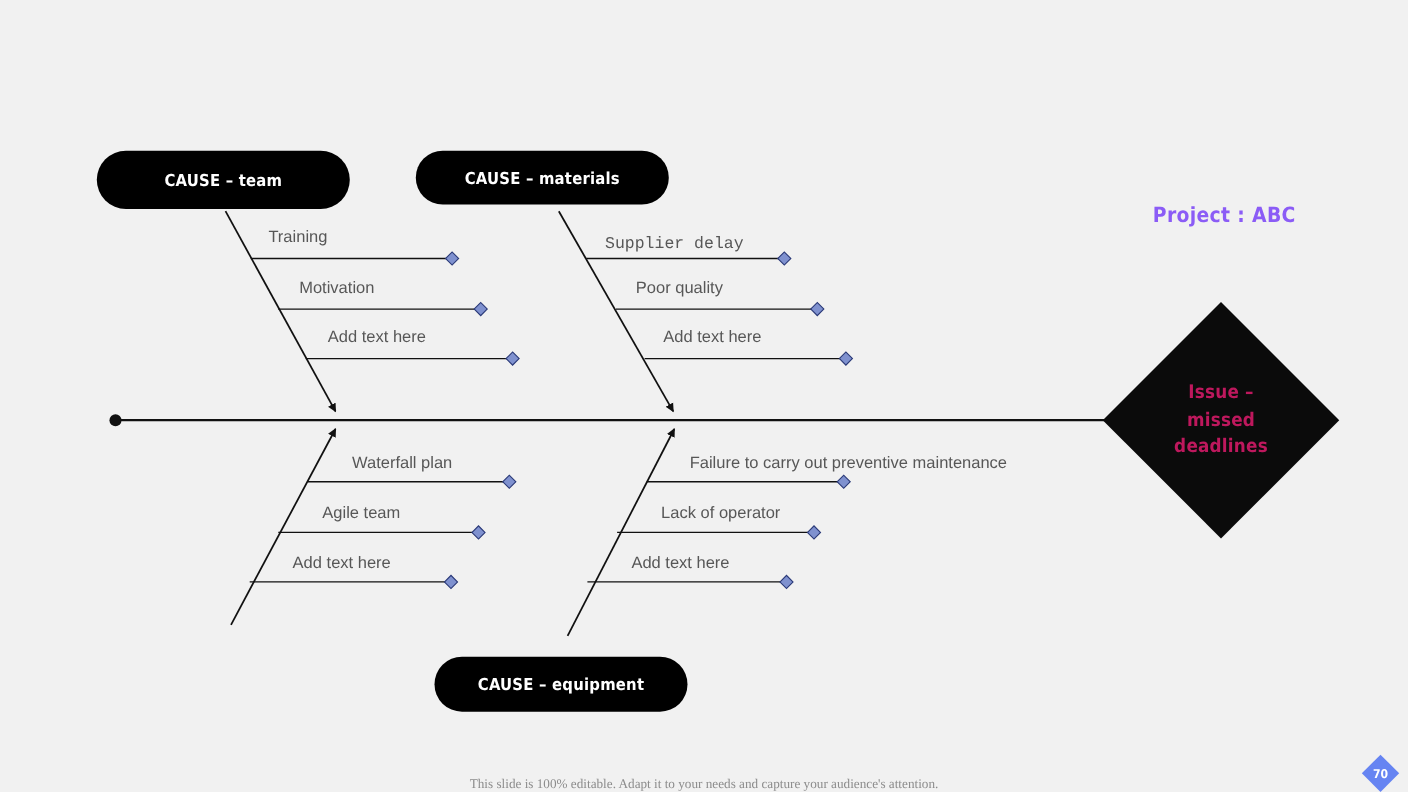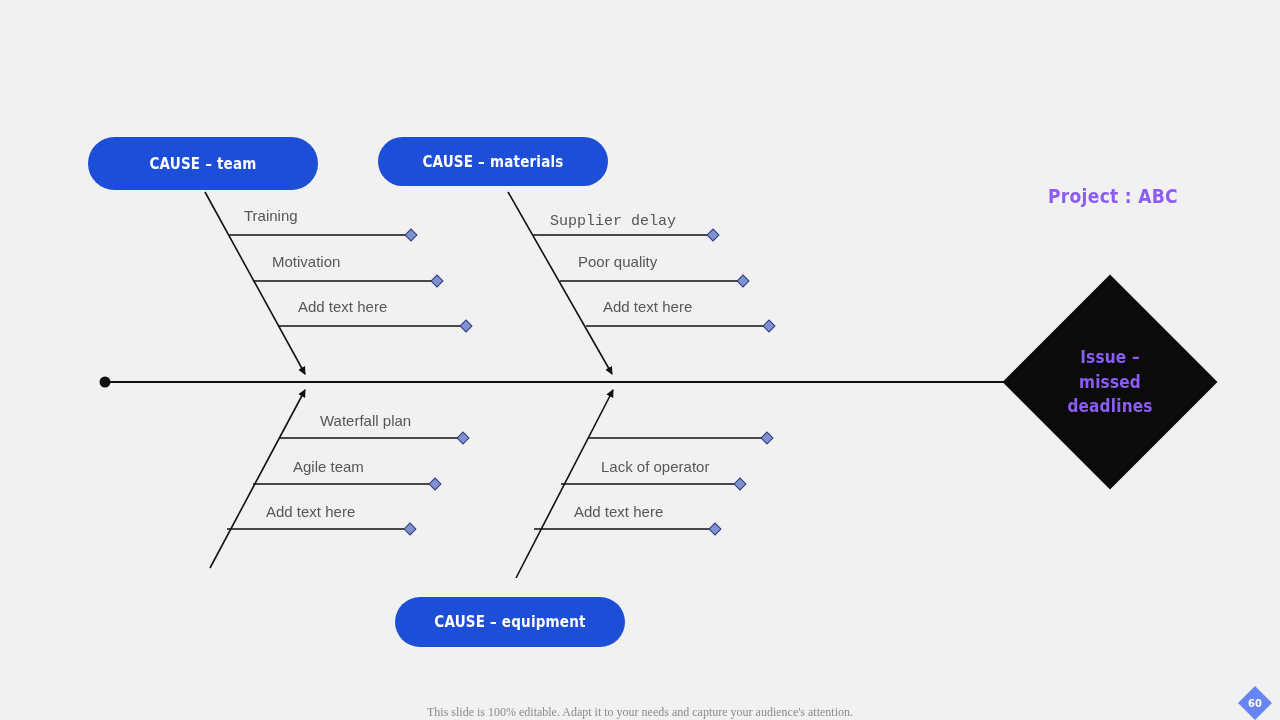--- a/index.html
+++ b/index.html
@@ -30,21 +30,21 @@
     font-size:19px;
     font-weight:bold;
     color:#8b5cf6;
     white-space:nowrap;
     letter-spacing:.3px;
   }
 
   
   .pill{
     position:absolute;
-    background:#1d4ed8;
+    background:#000000;
     border-radius:999px;
     display:flex;
     align-items:center;
     justify-content:center;
     color:#ffffff;
     font-family:"DejaVu Sans Condensed","Liberation Sans",sans-serif;
     font-size:15px;
     font-weight:bold;
     letter-spacing:.2px;
     white-space:nowrap;
@@ -77,21 +77,21 @@
     background:#0b0b0b;
     transform:rotate(45deg);
   }
   .head-text{
     position:absolute;
     inset:0;
     display:flex;
     flex-direction:column;
     align-items:center;
     justify-content:center;
-    color:#8b5cf6;
+    color:#be185d;
     font-family:"DejaVu Sans Condensed","Liberation Sans",sans-serif;
     font-size:17px;
     font-weight:bold;
     line-height:1.45;
     text-align:center;
     letter-spacing:.2px;
   }
 
   
   .footer-note{
@@ -221,31 +221,32 @@
   <div class="bone-label" style="left:298px; top:298px;">Add text here</div>
 
   <div class="bone-label" style="left:550px; top:213px;font-family:Liberation Mono, monospace;">Supplier delay</div>
   <div class="bone-label" style="left:578px; top:253px;">Poor quality</div>
   <div class="bone-label" style="left:603px; top:298px;">Add text here</div>
 
   <div class="bone-label" style="left:320px; top:412px;">Waterfall plan</div>
   <div class="bone-label" style="left:293px; top:458px;">Agile team</div>
   <div class="bone-label" style="left:266px; top:503px;">Add text here</div>
 
+  <div class="bone-label" style="left:627px; top:412px;">Failure to carry out preventive maintenance</div>
   <div class="bone-label" style="left:601px; top:458px;">Lack of operator</div>
   <div class="bone-label" style="left:574px; top:503px;">Add text here</div>
 
   <div class="head-wrap">
     <div class="head-shape"></div>
     <div class="head-text">
       <span>Issue –</span>
       <span>missed</span>
       <span>deadlines</span>
     </div>
   </div>
 
   <div class="footer-note">This slide is 100% editable. Adapt it to your needs and capture your audience's attention.</div>
   <div class="page-badge">
     <div class="dm"></div>
-    <div class="num">60</div>
+    <div class="num">70</div>
   </div>
 
 </div>
 
 </body></html>

